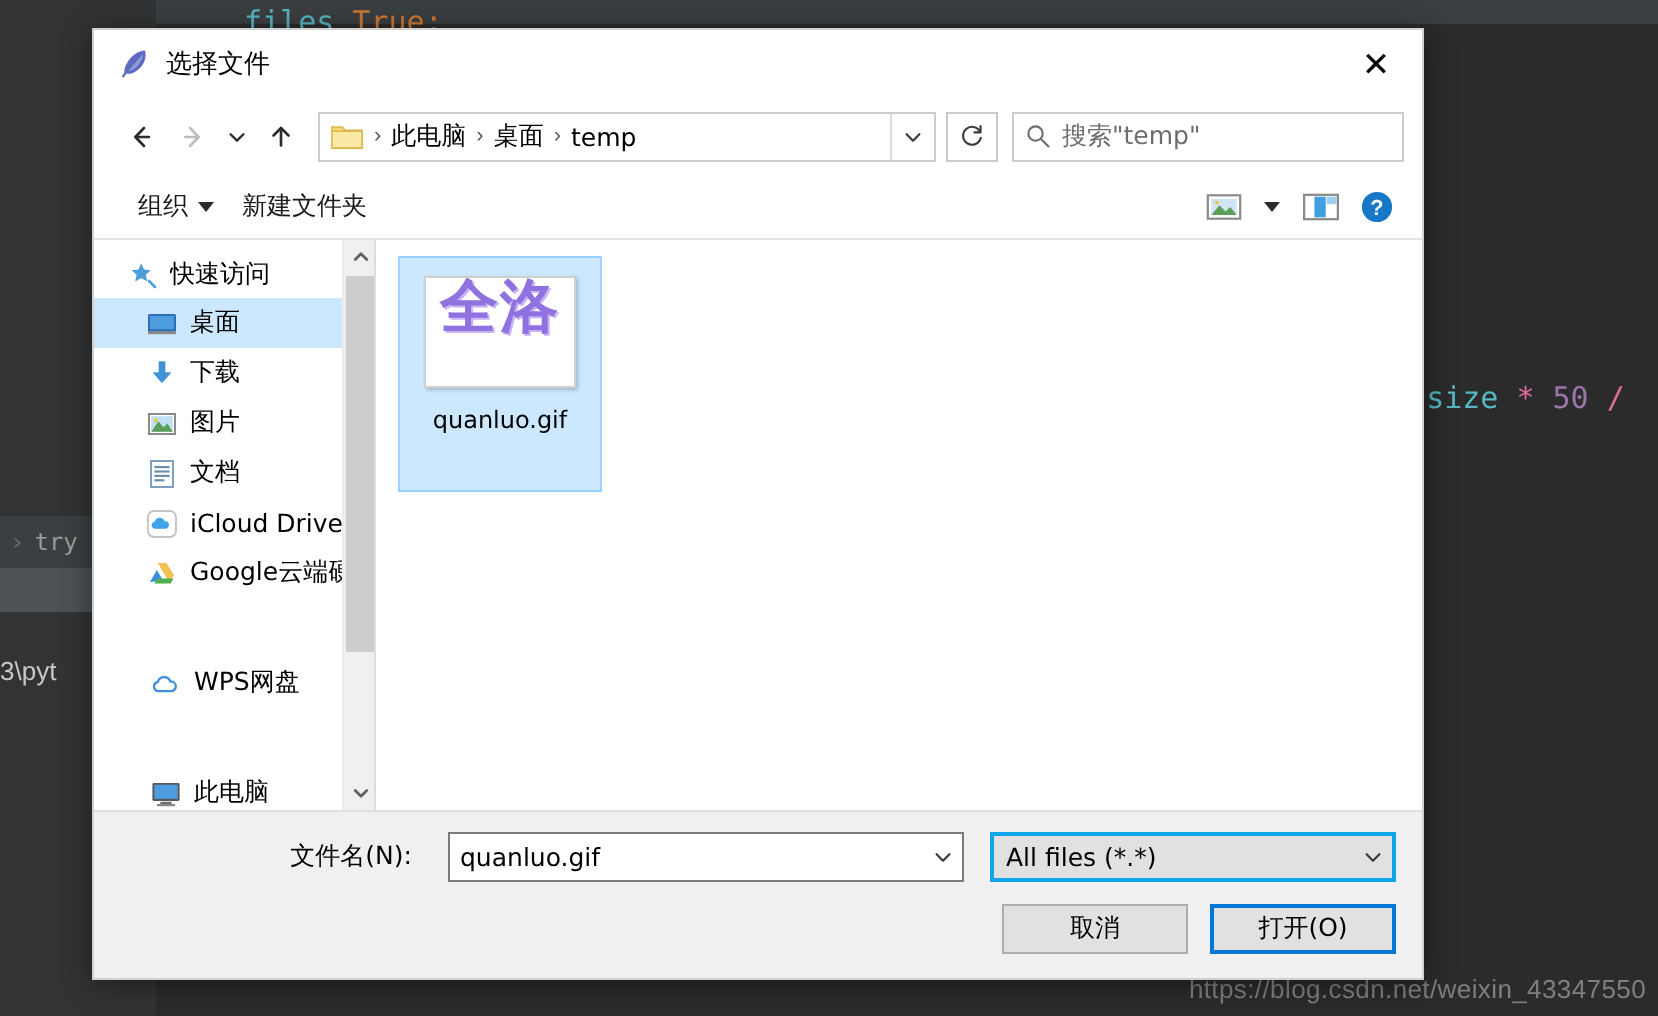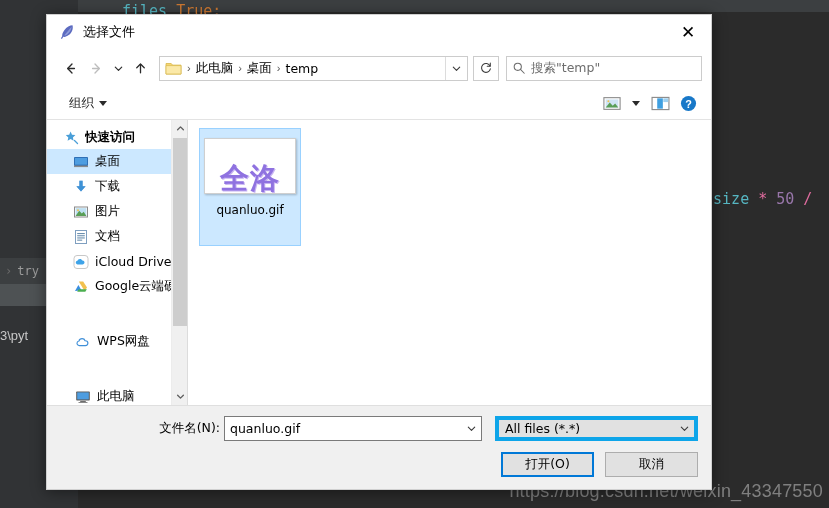--- a/index.html
+++ b/index.html
@@ -52,21 +52,21 @@
     background: #4e5254;
   }
   .ide-terminal-text {
     position: absolute; left: 0; top: 328px;
     font-family: Liberation Sans, sans-serif;
     font-size: 13px; color: #c8c8c8; white-space: pre;
   }
 
   #watermark {
     position: absolute; right: 6px; bottom: 6px;
-    font-size: 18px; color: #8e8e8e;
+    font-size: 13px; color: #8e8e8e;
     letter-spacing: 0.2px;
     opacity: 0.85;
   }
 
   
   #file-dialog {
     position: absolute;
     left: 46px; top: 14px;
     width: 666px; height: 476px;
     background: #ffffff;
@@ -179,21 +179,21 @@
   .dialog-body { flex: 1; display: flex; min-height: 0; background: #fff; }
 
   
   .sidebar {
     width: 140px; flex: none; position: relative;
     background: #ffffff; overflow: hidden;
     padding-top: 6px;
   }
   .nav-group-header {
     display: flex; align-items: center; gap: 6px;
-    padding: 3px 6px 3px 16px; cursor: pointer; font-weight: bold;
+    padding: 3px 6px 3px 16px; cursor: pointer;
   }
   .nav-item {
     display: flex; align-items: center; gap: 6px;
     height: 25px; padding-left: 26px; padding-right: 4px;
     cursor: pointer; position: relative;
   }
   .nav-item.root { padding-left: 28px; margin-top: 21px; }
   .nav-item.selected { background: #cce8ff; }
   .nav-label {
     font-size: 12.5px; color: #000; white-space: nowrap;
@@ -228,23 +228,23 @@
     flex: 1; position: relative; background: #ffffff;
     padding: 8px 0 0 11px; min-width: 0;
   }
   .file-tile {
     width: 102px; height: 118px;
     background: #cce8ff; border: 1px solid #99d1ff;
     display: flex; flex-direction: column; align-items: center;
     padding-top: 9px; cursor: pointer;
   }
   .file-thumb {
-    width: 92px; height: 56px; background: #ffffff;
+    width: 76px; height: 56px; background: #ffffff;
     border: 1px solid #cfcfcf;
-    display: flex; align-items: flex-end; justify-content: center;
+    display: flex; align-items: flex-start; justify-content: center;
     box-shadow: 1px 1px 2px rgba(0,0,0,0.22);
     overflow: hidden;
   }
   .file-thumb-text {
     font-family: "DejaVu Serif", "Liberation Serif", serif;
     font-size: 29px; font-weight: bold;
     color: #8f72e0;
     letter-spacing: 1px;
     text-shadow: 1px 1px 0 #c7b4f2;
     line-height: 1;
@@ -256,40 +256,40 @@
   }
 
   
   .footer {
     flex: none; background: #f0f0f0;
     border-top: 1px solid #dfdfdf;
     padding: 10px 13px 12px 13px;
   }
   .footer-row1 { display: flex; align-items: center; }
   .filename-label {
-    font-size: 12.5px; color: #000; margin-right: 4px; white-space: nowrap;
+    font-size: 12.5px; color: #000; margin-right: 18px; white-space: nowrap;
     font-family: "DejaVu Sans", "Liberation Sans", sans-serif;
   }
   .filename-combo {
     width: 258px; height: 25px; flex: none;
     border: 1px solid #7a7a7a; background: #ffffff;
     display: flex; align-items: center;
   }
   .filename-input {
     flex: 1; border: none; outline: none; background: transparent;
     font-size: 12.5px; color: #000; padding: 0 5px; min-width: 0;
     font-family: "DejaVu Sans", "Liberation Sans", sans-serif;
   }
   .combo-arrow {
     width: 20px; height: 23px; flex: none;
     display: flex; align-items: center; justify-content: center; cursor: pointer;
   }
   .filter-combo {
     width: 203px; height: 25px; flex: none; margin-left: 13px;
-    border: 4px solid #0ea5e9; background: #e1e1e1;
+    border: 2px solid #0ea5e9; background: #e1e1e1;
     display: flex; align-items: center; cursor: pointer;
   }
   .filter-text {
     flex: 1; font-size: 12.5px; color: #000; padding: 0 6px;
     font-family: "DejaVu Sans", "Liberation Sans", sans-serif;
   }
   .footer-row2 {
     display: flex; justify-content: flex-end; gap: 11px; margin-top: 11px;
   }
   .btn {
@@ -401,20 +401,23 @@
       </span>
       <span class="search-placeholder">搜索"temp"</span>
     </div>
   </div>
 
   <div class="commandbar">
     <span class="cmd-item">
       <span>组织</span>
       <span class="cmd-caret"></span>
     </span>
+    <span class="cmd-item">
+      <span>新建文件夹</span>
+    </span>
     <span class="cmd-spacer"></span>
 
     <span class="cmd-icon-btn">
       <svg width="18" height="15" viewBox="0 0 20 16">
         <rect x="1" y="1.5" width="18" height="13" fill="#fdfdfd" stroke="#8a8a8a" stroke-width="1.2"></rect>
         <rect x="3" y="3.5" width="14" height="9" fill="#cfe4f5"></rect>
         <path d="M3 12.5 7.5 7l3.3 3.5L13.5 8l3.5 4.5z" fill="#5a9e57"></path>
         <circle cx="6" cy="5.6" r="1.1" fill="#f2c14e"></circle>
       </svg>
     </span>
@@ -633,17 +636,17 @@
       <div class="filter-combo">
         <span class="filter-text">All files (*.*)</span>
         <span class="combo-arrow">
           <svg width="11" height="11" viewBox="0 0 12 12">
               <path d="M2.5 4.5 6 8l3.5-3.5" stroke="#3a3a3a" stroke-width="1.2" fill="none" stroke-linecap="round" stroke-linejoin="round"></path>
             </svg>
         </span>
       </div>
     </div>
     <div class="footer-row2">
+      <button class="btn">取消</button>
       <button class="btn primary">打开(O)</button>
-      <button class="btn">取消</button>
     </div>
   </div>
 </div>
 
 </body></html>

